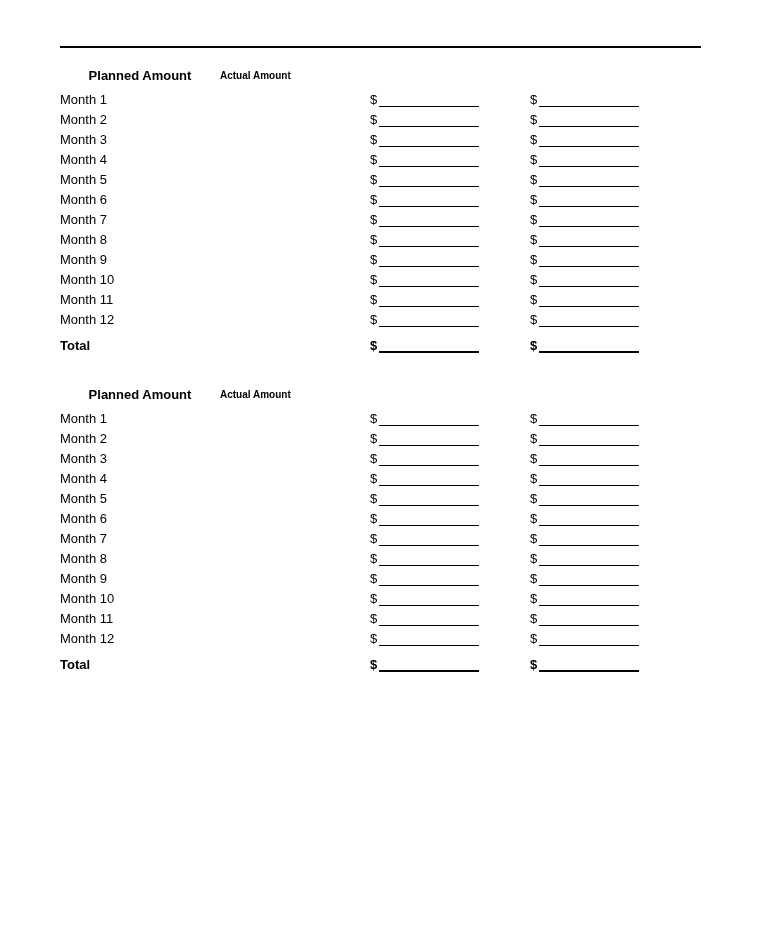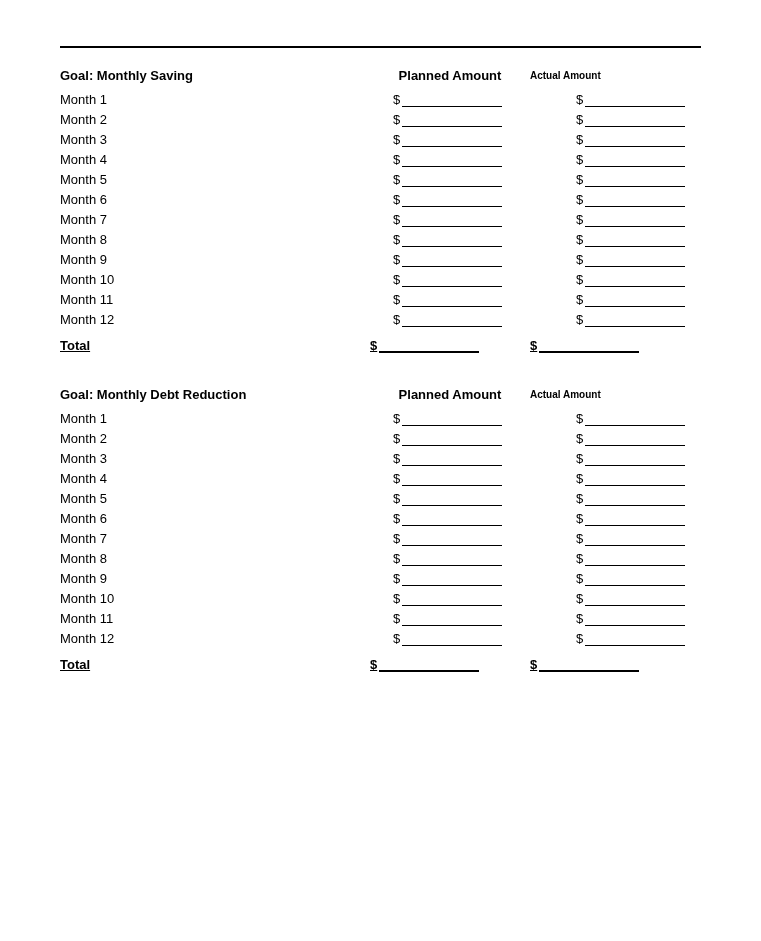--- a/index.html
+++ b/index.html
@@ -56,21 +56,20 @@
       flex: 0 0 160px;
       font-weight: bold;
       font-size: 10px;
     }
 
     .data-row {
       display: flex;
       flex-direction: row;
       align-items: center;
       padding: 2px 0;
-      gap: 23px;
     }
 
     .data-row .col-month {
       flex: 0 0 310px;
       font-size: 13px;
     }
 
     .data-row .col-planned-val {
       flex: 0 0 160px;
       font-size: 13px;
@@ -96,21 +95,20 @@
       display: inline-block;
       height: 16px;
     }
 
     .total-row {
       display: flex;
       flex-direction: row;
       align-items: center;
       padding: 4px 0;
       margin-top: 4px;
-      text-decoration: underline;
     }
 
     .total-row .col-month {
       flex: 0 0 310px;
       font-weight: bold;
       font-size: 13px;
     }
 
     .total-row .col-planned-val {
       flex: 0 0 160px;
@@ -135,21 +133,20 @@
     }
   </style>
 </head>
 <body>
 
 <div class="page-title"></div>
 
 <div id="sections-container">
     <div class="section">
       <div class="header-row">
-        <div class="col-goal">Goal: Monthly Saving</div>
         <div class="col-planned">Planned Amount</div>
         <div class="col-actual">Actual Amount</div>
       </div>
       <div class="data-row">
         <div class="col-month">Month 1</div>
         <div class="col-planned-val">
           <span class="dollar-sign">$</span>
           <span class="underline-field"></span>
         </div>
         <div class="col-actual-val">
@@ -285,21 +282,20 @@
           <span class="underline-field" style="border-bottom: 2px solid rgb(0, 0, 0);"></span>
         </div>
         <div class="col-actual-val">
           <span class="dollar-sign" style="font-weight: bold;">$</span>
           <span class="underline-field" style="border-bottom: 2px solid rgb(0, 0, 0);"></span>
         </div>
       </div>
     </div>
     <div class="section">
       <div class="header-row">
-        <div class="col-goal">Goal: Monthly Debt Reduction</div>
         <div class="col-planned">Planned Amount</div>
         <div class="col-actual">Actual Amount</div>
       </div>
       <div class="data-row">
         <div class="col-month">Month 1</div>
         <div class="col-planned-val">
           <span class="dollar-sign">$</span>
           <span class="underline-field"></span>
         </div>
         <div class="col-actual-val">

